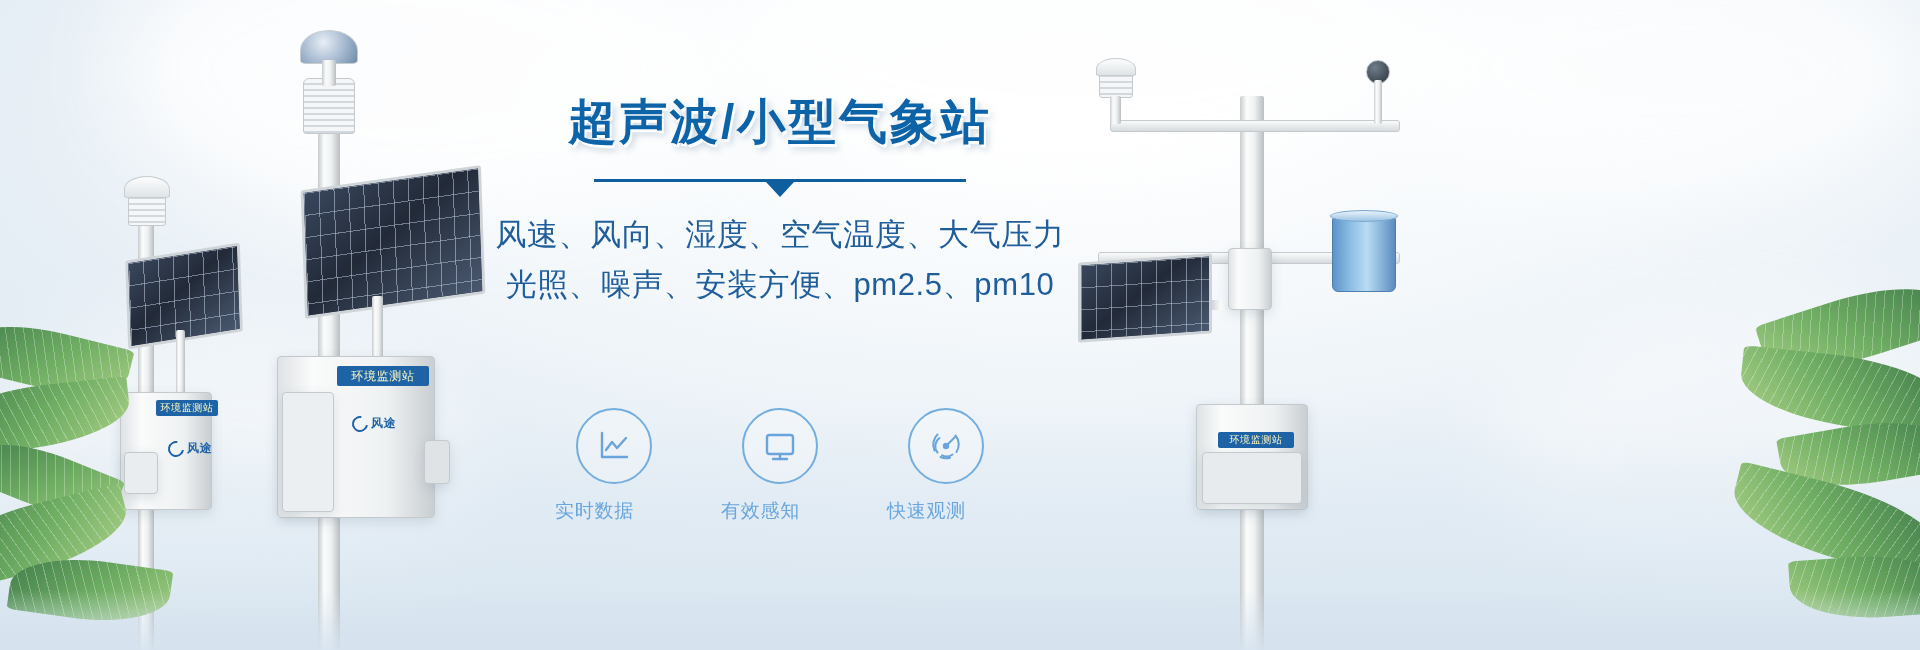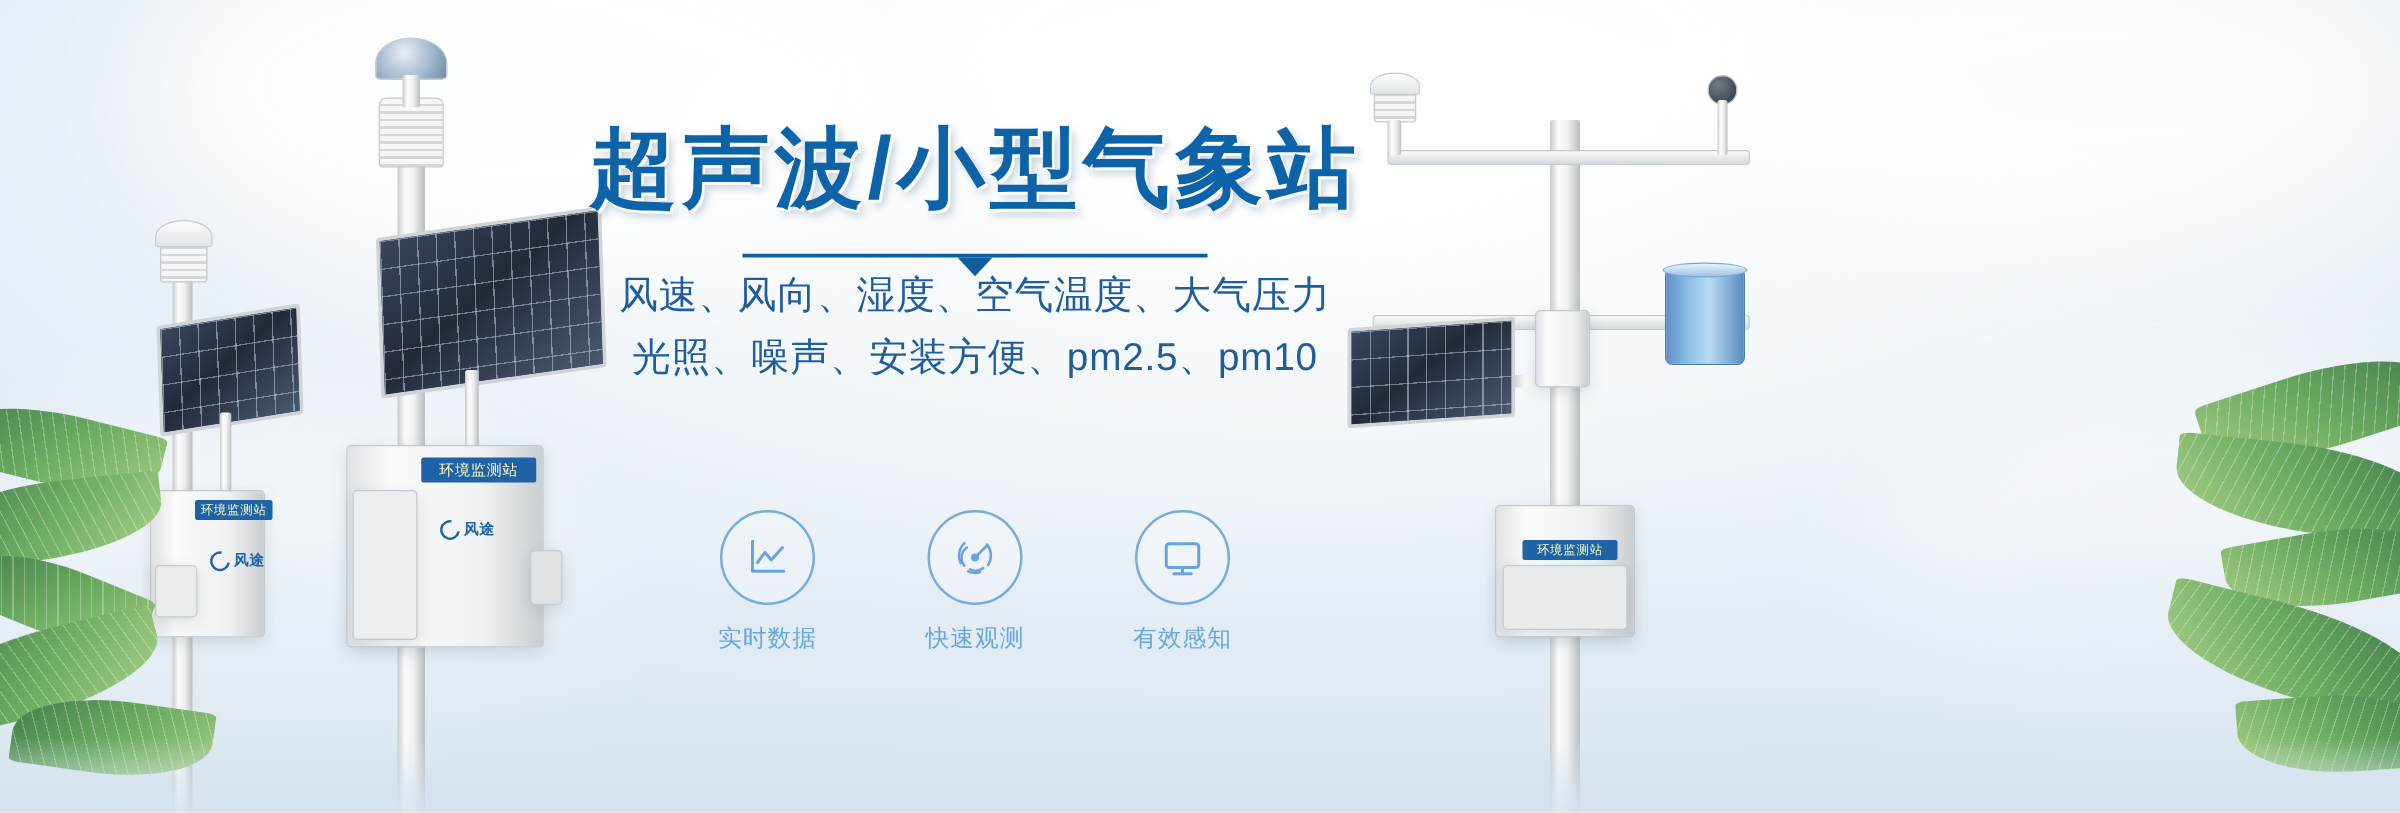--- a/index.html
+++ b/index.html
@@ -22,40 +22,40 @@
   .c3{left:1380px;top:-60px;width:560px;height:260px;opacity:.7;}
   .c4{left:-60px;top:330px;width:520px;height:300px;opacity:.5;}
   .c5{left:1500px;top:300px;width:520px;height:320px;opacity:.45;}
   .horizon{position:absolute;left:0;right:0;bottom:0;height:230px;
     background:linear-gradient(to bottom,rgba(226,236,244,0) 0%,rgba(223,234,243,.75) 55%,rgba(214,228,239,.95) 100%);}
 
   
   .hero{position:absolute;left:430px;top:96px;width:700px;text-align:center;}
 
   .hero-title{
-    font-size:70px; line-height:1.1; font-weight:700; letter-spacing:.06em;
+    font-size:48px; line-height:1.1; font-weight:700; letter-spacing:.06em;
     color:#0d63a8;
     text-shadow:2px 3px 0 rgba(255,255,255,.95), 4px 5px 7px rgba(120,150,175,.45);
     white-space:nowrap;
   }
   .divider{position:relative;margin:30px auto 0;width:372px;height:3px;background:#0f5e9e;}
   .divider .tri{
     position:absolute;left:50%;top:3px;transform:translateX(-50%);
     width:0;height:0;border-left:14px solid transparent;border-right:14px solid transparent;
     border-top:15px solid #0f5e9e;
   }
   .sub{
-    margin-top:5px; font-size:31px; line-height:1.62; color:#1f5d9b;
+    margin-top:28px; font-size:31px; line-height:1.62; color:#1f5d9b;
     letter-spacing:.02em; font-weight:400; white-space:nowrap;
   }
   .sub .ln2{display:block;}
 
   
   .features{position:absolute;left:430px;top:408px;width:700px;display:flex;justify-content:center;gap:48px;}
-  .feat{width:118px;text-align:center;}
+  .feat{width:118px;}
   .feat .ring{
     width:76px;height:76px;margin:0 auto;border-radius:50%;
     border:2px solid #74aede;display:flex;align-items:center;justify-content:center;
     background:rgba(255,255,255,.25);
   }
   .feat .ring svg{display:block;}
   .feat .flabel{margin-top:14px;font-size:19px;color:#6aa6dc;letter-spacing:.04em;white-space:nowrap;}
 
   
   .pole{position:absolute;background:linear-gradient(to right,#c8ccce 0%,#fbfcfc 28%,#eef1f2 60%,#b9bec1 100%);border-radius:2px;}
@@ -215,42 +215,42 @@
             <polyline points="12,24 18,16 23,22 32,12"></polyline>
           </svg>
         </span>
       </div>
       <div class="flabel">实时数据</div>
     </div>
 
     <div class="feat">
       <div class="ring">
         <span>
+          <svg width="40" height="40" viewBox="0 0 40 40" fill="none" stroke="#69a5dc" stroke-width="2.4" stroke-linecap="round" stroke-linejoin="round">
+            <rect x="7" y="9" width="26" height="19" rx="2.5"></rect>
+            <path d="M20 28 L20 33"></path>
+            <path d="M13 33 L27 33"></path>
+          </svg>
+        </span>
+      </div>
+      <div class="flabel">有效感知</div>
+    </div>
+
+    <div class="feat">
+      <div class="ring">
+        <span>
           <svg width="40" height="40" viewBox="0 0 40 40" fill="none" stroke="#69a5dc" stroke-width="2" stroke-linecap="round">
             <circle cx="20" cy="20" r="3.2" fill="#69a5dc" stroke="none"></circle>
             <path d="M20 20 L29 11"></path>
             <path d="M11.5 26.5 A10 10 0 0 1 13.5 12"></path>
             <path d="M26.5 28.5 A10 10 0 0 1 16 29.4"></path>
             <path d="M8.5 24.5 A14 14 0 0 1 11.5 8.5"></path>
             <path d="M29.5 9.5 A14 14 0 0 1 30.5 26"></path>
             <path d="M24 31.8 A14 14 0 0 1 14.5 31"></path>
           </svg>
         </span>
       </div>
       <div class="flabel">快速观测</div>
     </div>
 
-    <div class="feat">
-      <div class="ring">
-        <span>
-          <svg width="40" height="40" viewBox="0 0 40 40" fill="none" stroke="#69a5dc" stroke-width="2.4" stroke-linecap="round" stroke-linejoin="round">
-            <rect x="7" y="9" width="26" height="19" rx="2.5"></rect>
-            <path d="M20 28 L20 33"></path>
-            <path d="M13 33 L27 33"></path>
-          </svg>
-        </span>
-      </div>
-      <div class="flabel">有效感知</div>
-    </div>
-
 
   </div>
 </div>
 
 </body></html>

